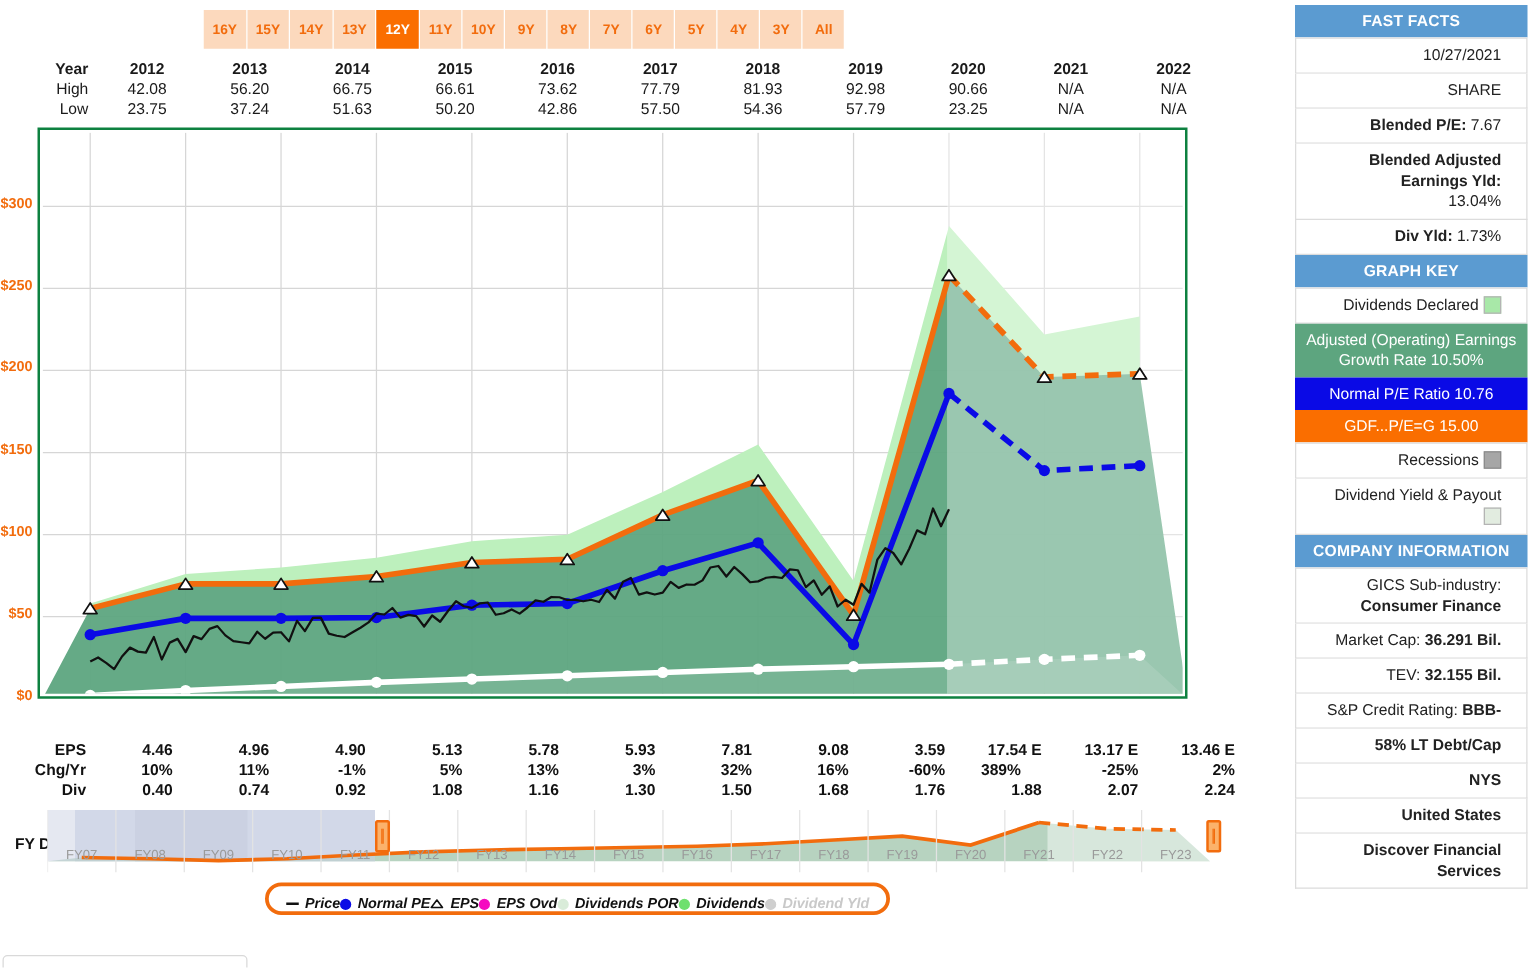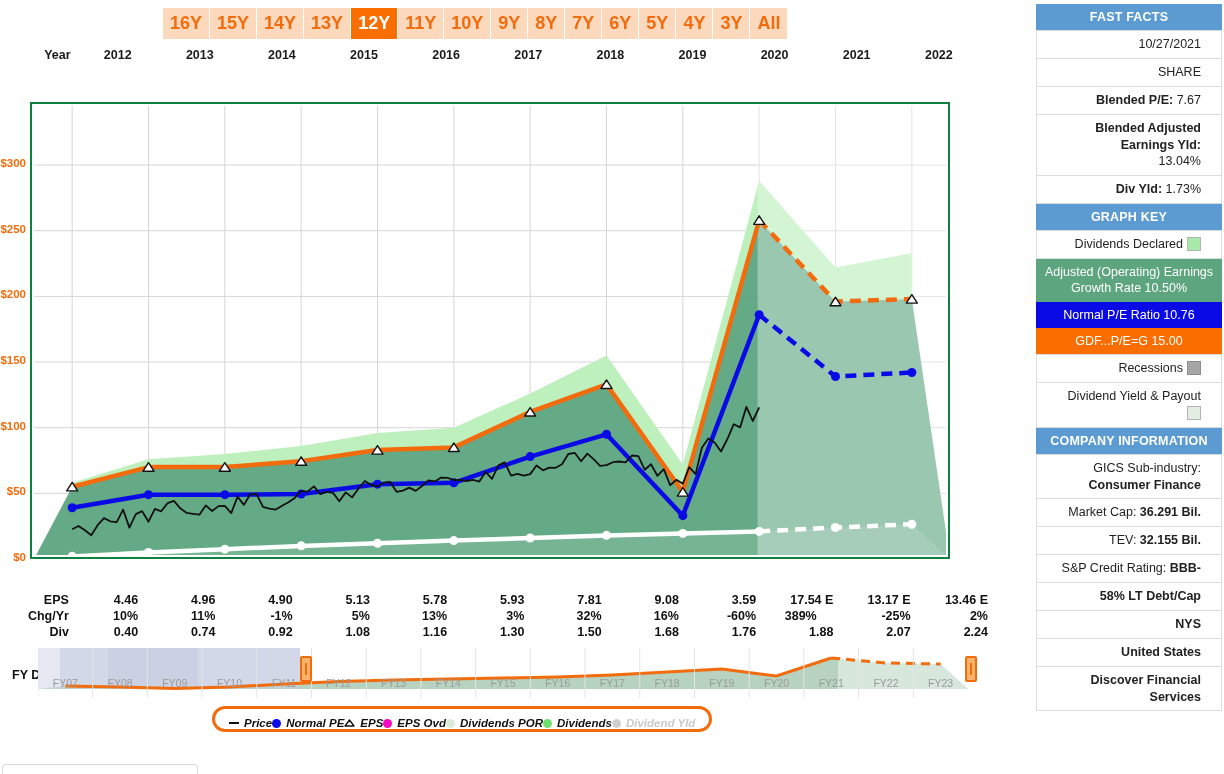--- a/index.html
+++ b/index.html
@@ -15,21 +15,21 @@
   
   #main { position: absolute; left: 0; top: 0; width: 1030px; height: 774px; }
 
   
   #range-bar {
     position: absolute; left: 163px; top: 8px;
     display: flex; gap: 1px;
   }
   .range-btn {
     background: #fcd9bd; color: #f26c0d;
-    font-size: 18px; font-weight: bold;
+    font-size: 11px; font-weight: bold;
     height: 31px; min-width: 33px;
     display: flex; align-items: center; justify-content: center;
     padding: 0 7px; cursor: pointer;
     border: none;
     font-family: "Liberation Sans", sans-serif;
   }
   .range-btn.active { background: #fa6e00; color: #ffffff; }
 
   
   #hl-table {
@@ -195,20 +195,48 @@
             <td class="val">2013</td>
             <td class="val">2014</td>
             <td class="val">2015</td>
             <td class="val">2016</td>
             <td class="val">2017</td>
             <td class="val">2018</td>
             <td class="val">2019</td>
             <td class="val">2020</td>
             <td class="val">2021</td>
             <td class="val">2022</td>
+          </tr>
+        <tr>
+          <td class="rowlab">High</td>
+        <td class="val">42.08</td>
+            <td class="val">56.20</td>
+            <td class="val">66.75</td>
+            <td class="val">66.61</td>
+            <td class="val">73.62</td>
+            <td class="val">77.79</td>
+            <td class="val">81.93</td>
+            <td class="val">92.98</td>
+            <td class="val">90.66</td>
+            <td class="val">N/A</td>
+            <td class="val">N/A</td>
+          </tr>
+        <tr>
+          <td class="rowlab">Low</td>
+        <td class="val">23.75</td>
+            <td class="val">37.24</td>
+            <td class="val">51.63</td>
+            <td class="val">50.20</td>
+            <td class="val">42.86</td>
+            <td class="val">57.50</td>
+            <td class="val">54.36</td>
+            <td class="val">57.79</td>
+            <td class="val">23.25</td>
+            <td class="val">N/A</td>
+            <td class="val">N/A</td>
           </tr>
       </tbody>
     </table>
 
     <div id="chart-wrap">
       <div id="plot">
         <div id="plot-inner">
           <svg id="chart-svg" width="916" height="453" viewBox="0 0 916 453">
               <line x1="0" y1="387.3478260869565" x2="916" y2="387.3478260869565" stroke="#d6d6d6" stroke-width="1"></line>
               <line x1="0" y1="321.695652173913" x2="916" y2="321.695652173913" stroke="#d6d6d6" stroke-width="1"></line>

